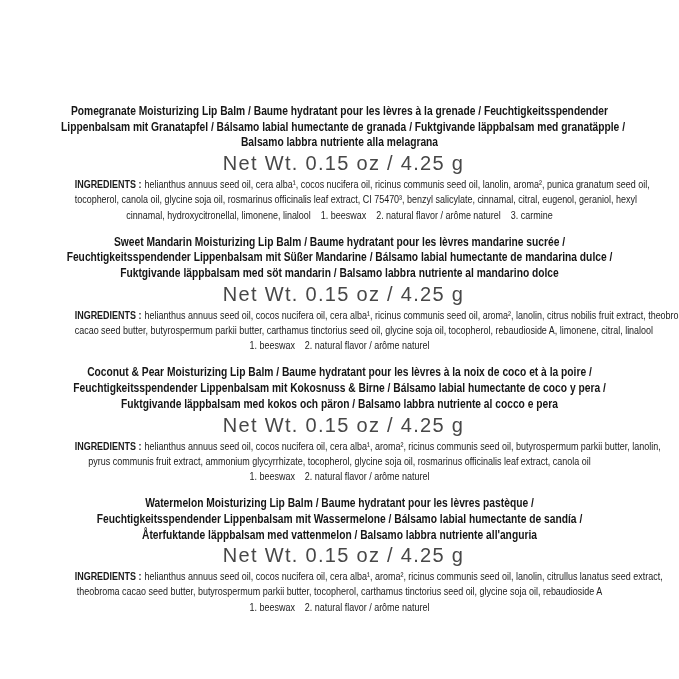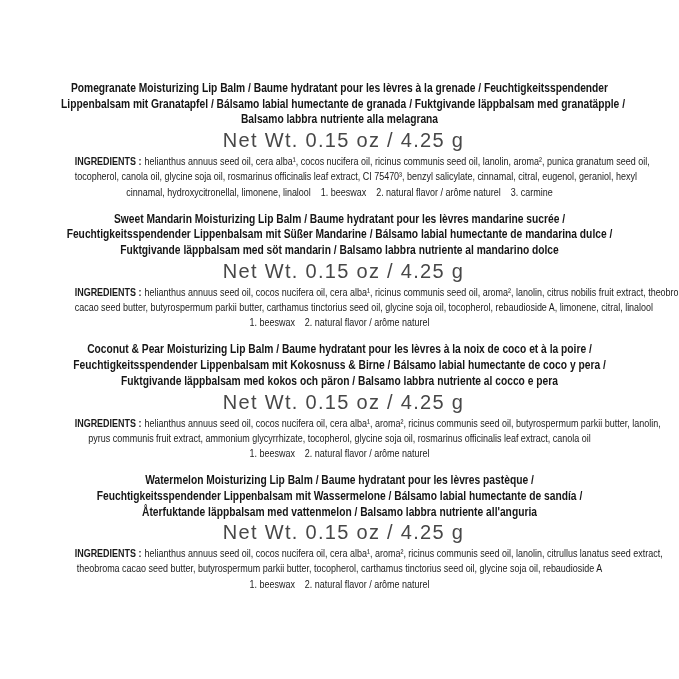--- a/index.html
+++ b/index.html
@@ -9,20 +9,21 @@
   body {
     width: 679px;
     height: 679px;
     background: #ffffff;
     overflow: hidden;
     font-family: "Liberation Sans", sans-serif;
     color: #161616;
   }
   .sheet {
     padding-top: 81px;
+    margin-top: 23px;
   }
   .product {
     margin-bottom: 12px;
   }
   .tline {
     font-size: 12.5px;
     font-weight: 700;
     line-height: 15.7px;
     text-align: center;
     white-space: pre;

